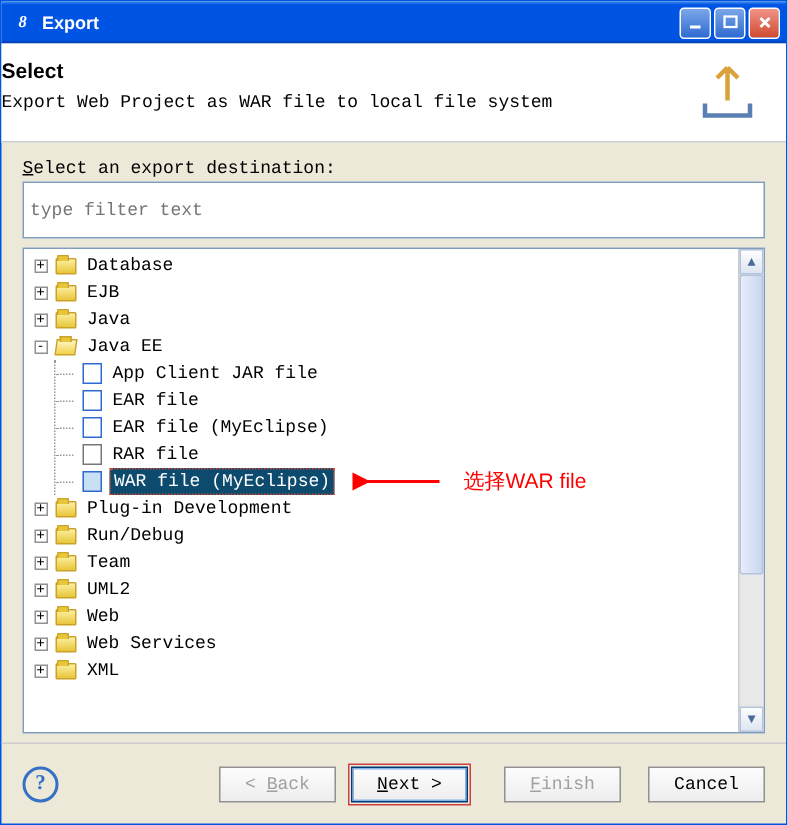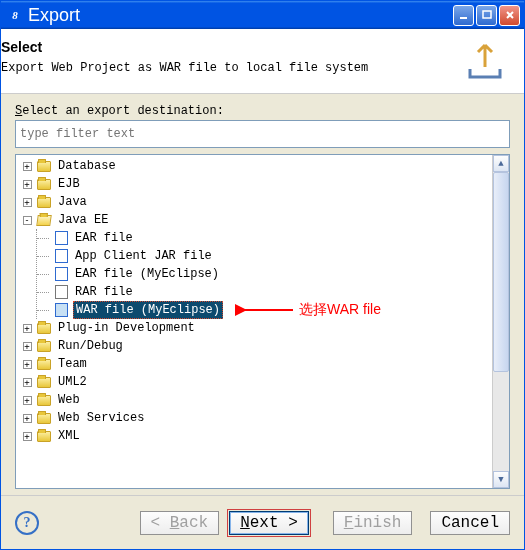--- a/index.html
+++ b/index.html
@@ -1,36 +1,36 @@
 <!DOCTYPE html>
 <html><head>
 <meta charset="utf-8">
 <style>
   * { box-sizing: border-box; margin: 0; padding: 0; }
   body { font-family: Tahoma, "MS Sans Serif", sans-serif; font-size: 11px; background: #fff; }
   .window { width: 525px; height: 550px; border: 1px solid #0054E3; background: #ECE9D8; display: flex; flex-direction: column; }
   .titlebar { height: 28px; background: linear-gradient(to bottom, #3C8CF0 0%, #0054E3 8%, #0054E3 92%, #003AA0 100%); display: flex; align-items: center; color: #fff; padding: 0 4px 0 6px; }
   .title-icon { width: 16px; height: 16px; margin-right: 5px; display: flex; align-items: center; justify-content: center; font-style: italic; font-weight: bold; font-family: serif; }
-  .titlebar .title { flex: 1; font-weight: normal; font-size: 18px; }
+  .titlebar .title { flex: 1; font-weight: bold; font-size: 12px; }
   .winbtns { display: flex; gap: 2px; }
   .winbtn { width: 21px; height: 21px; border-radius: 3px; border: 1px solid #fff; display: flex; align-items: center; justify-content: center; font-weight: bold; color: #fff; font-size: 11px; }
   .winbtn.min { background: linear-gradient(to bottom,#7BA7E8,#2E6AD0); }
   .winbtn.max { background: linear-gradient(to bottom,#7BA7E8,#2E6AD0); }
   .winbtn.close { background: linear-gradient(to bottom,#F09488,#D04A2E); }
 
   .header { background: #fff; padding: 10px 14px 10px 0; display: flex; align-items: flex-start; border-bottom: 1px solid #ccc; }
   .header-left { flex: 1; }
   .header h1 { font-size: 14px; font-weight: bold; font-family: Tahoma, sans-serif; margin-bottom: 6px; }
   .header p { font-size: 12px; font-family: "Courier New", monospace; color: #000; }
   .header-icon { margin-left: 10px; margin-right: 4px; }
 
   .body { flex: 1; padding: 10px 14px 6px 14px; display: flex; flex-direction: column; font-family: "Courier New", monospace; font-size: 12px; min-height: 0; }
   .prompt { margin-bottom: 2px; }
   .prompt .u { text-decoration: underline; }
-  .filter { width: 100%; border: 1px solid #7F9DB9; padding: 3px 4px; font-family: "Courier New", monospace; font-size: 12px; color: #888; height: 28px; margin-bottom: 6px; }
+  .filter { width: 100%; border: 1px solid #7F9DB9; padding: 3px 4px; font-family: "Courier New", monospace; font-size: 12px; color: #888; height: 38px; margin-bottom: 6px; }
 
   .tree-wrap { flex: 1; border: 1px solid #7F9DB9; background: #fff; display: flex; min-height: 0; position: relative; }
   .tree { flex: 1; overflow: auto; padding: 2px 2px 2px 2px; }
   .scrollbar { width: 17px; background: #E8E8E8; border-left: 1px solid #ccc; position: relative; }
   .sb-btn { width: 100%; height: 17px; background: linear-gradient(to bottom,#fdfdfd,#DDE6F3); border: 1px solid #B4C3DE; display: flex; align-items: center; justify-content: center; font-size: 9px; color: #4C6A99; }
   .sb-thumb { position: absolute; top: 17px; left: 0; right: 0; height: 200px; background: linear-gradient(to right,#E8EEF9,#C7D6EF); border: 1px solid #B4C3DE; border-radius: 2px; }
   .sb-bottom { position: absolute; bottom: 0; width: 100%; }
 
   ul.tree-root, ul.tree-root ul { list-style: none; }
   ul.tree-root > li { position: relative; }
@@ -47,21 +47,21 @@
   .folder-open::before { content: ""; position: absolute; top: -3px; left: 1px; width: 6px; height: 3px; background: #E8C63A; border: 1px solid #C9A227; border-bottom: none; transform: skewX(8deg); }
   .file-icon { width: 13px; height: 14px; background: #fff; border: 1px solid #79A; position: relative; }
   .label { padding: 1px 2px; }
   .label.selected { background: #0c4a6e; color: #fff; border: 1px dotted #d04a2e; }
 
   .annotation-arrow { position: absolute; pointer-events: none; color: #ff0000; }
   .annotation-text { position: absolute; color: #ff0000; font-family: "SimSun","Microsoft YaHei",sans-serif; font-size: 14px; pointer-events: none; }
 
   .footer { height: 54px; padding: 0 14px; display: flex; align-items: center; border-top: 1px solid #ccc; gap: 4px; }
   .help { width: 24px; height: 24px; border: 2px solid #3570C6; border-radius: 50%; display: flex; align-items: center; justify-content: center; color: #3570C6; font-weight: bold; font-family: Georgia, serif; font-size: 14px; margin-right: auto; }
-  .btn { min-width: 78px; height: 24px; border: 1px solid #919191; background: linear-gradient(to bottom,#fdfdfd,#EDEDED); font-family: "Courier New", monospace; font-size: 16px; padding: 0 10px; margin-left: 6px; }
+  .btn { min-width: 78px; height: 24px; border: 1px solid #919191; background: linear-gradient(to bottom,#fdfdfd,#EDEDED); font-family: "Courier New", monospace; font-size: 12px; padding: 0 10px; margin-left: 6px; }
   .btn:disabled { color: #A0A0A0; }
   .btn .u { text-decoration: underline; }
   .btn.boxed { outline: 1px solid #d04040; outline-offset: 1px; }
   .btn.default { border: 1px solid #003C74; box-shadow: inset 0 0 0 1px #86B4EA; }
 </style>
 </head>
 <body>
 
 <div class="window">
 
@@ -151,30 +151,30 @@
                 </span>
                 <span class="label">Java EE</span>
               </div>
             <ul>
               <li>
                   <div class="row">
                     <span class="conn"></span>
                     <span class="icon">
                       <span class="file-icon" style="border-color:#2E6AD0"></span>
                     </span>
-                    <span class="label">EAR file</span>
+                    <span class="label">App Client JAR file</span>
                   </div>
                 </li>
               <li>
                   <div class="row">
                     <span class="conn"></span>
                     <span class="icon">
                       <span class="file-icon" style="border-color:#2E6AD0"></span>
                     </span>
-                    <span class="label">App Client JAR file</span>
+                    <span class="label">EAR file</span>
                   </div>
                 </li>
               <li>
                   <div class="row">
                     <span class="conn"></span>
                     <span class="icon">
                       <span class="file-icon" style="border-color:#2E6AD0"></span>
                     </span>
                     <span class="label">EAR file (MyEclipse)</span>
                   </div>
@@ -197,21 +197,21 @@
                     <span class="label selected">WAR file (MyEclipse)</span>
                   </div>
                 <svg class="annotation-arrow" style="left:198px; top:-1px;" width="62" height="20">
                     <defs>
                       <marker id="ah" markerWidth="8" markerHeight="8" refX="2" refY="4" orient="auto">
                         <path d="M8,0 L0,4 L8,8 z" fill="#ff0000"></path>
                       </marker>
                     </defs>
                     <line x1="58" y1="10" x2="8" y2="10" stroke="#ff0000" stroke-width="2" marker-end="url(#ah)"></line>
                   </svg>
-                <span class="annotation-text" style="left:262px; top:0px;">选择WAR file</span>
+                <span class="annotation-text" style="left:272px; top:0px;">选择WAR file</span>
               </li>
             </ul>
           </li>
           <li>
               <div class="row">
                 <span class="twisty">
                   <span class="box">+</span>
                 </span>
                 <span class="icon">
                   <span class="folder-closed"></span>

